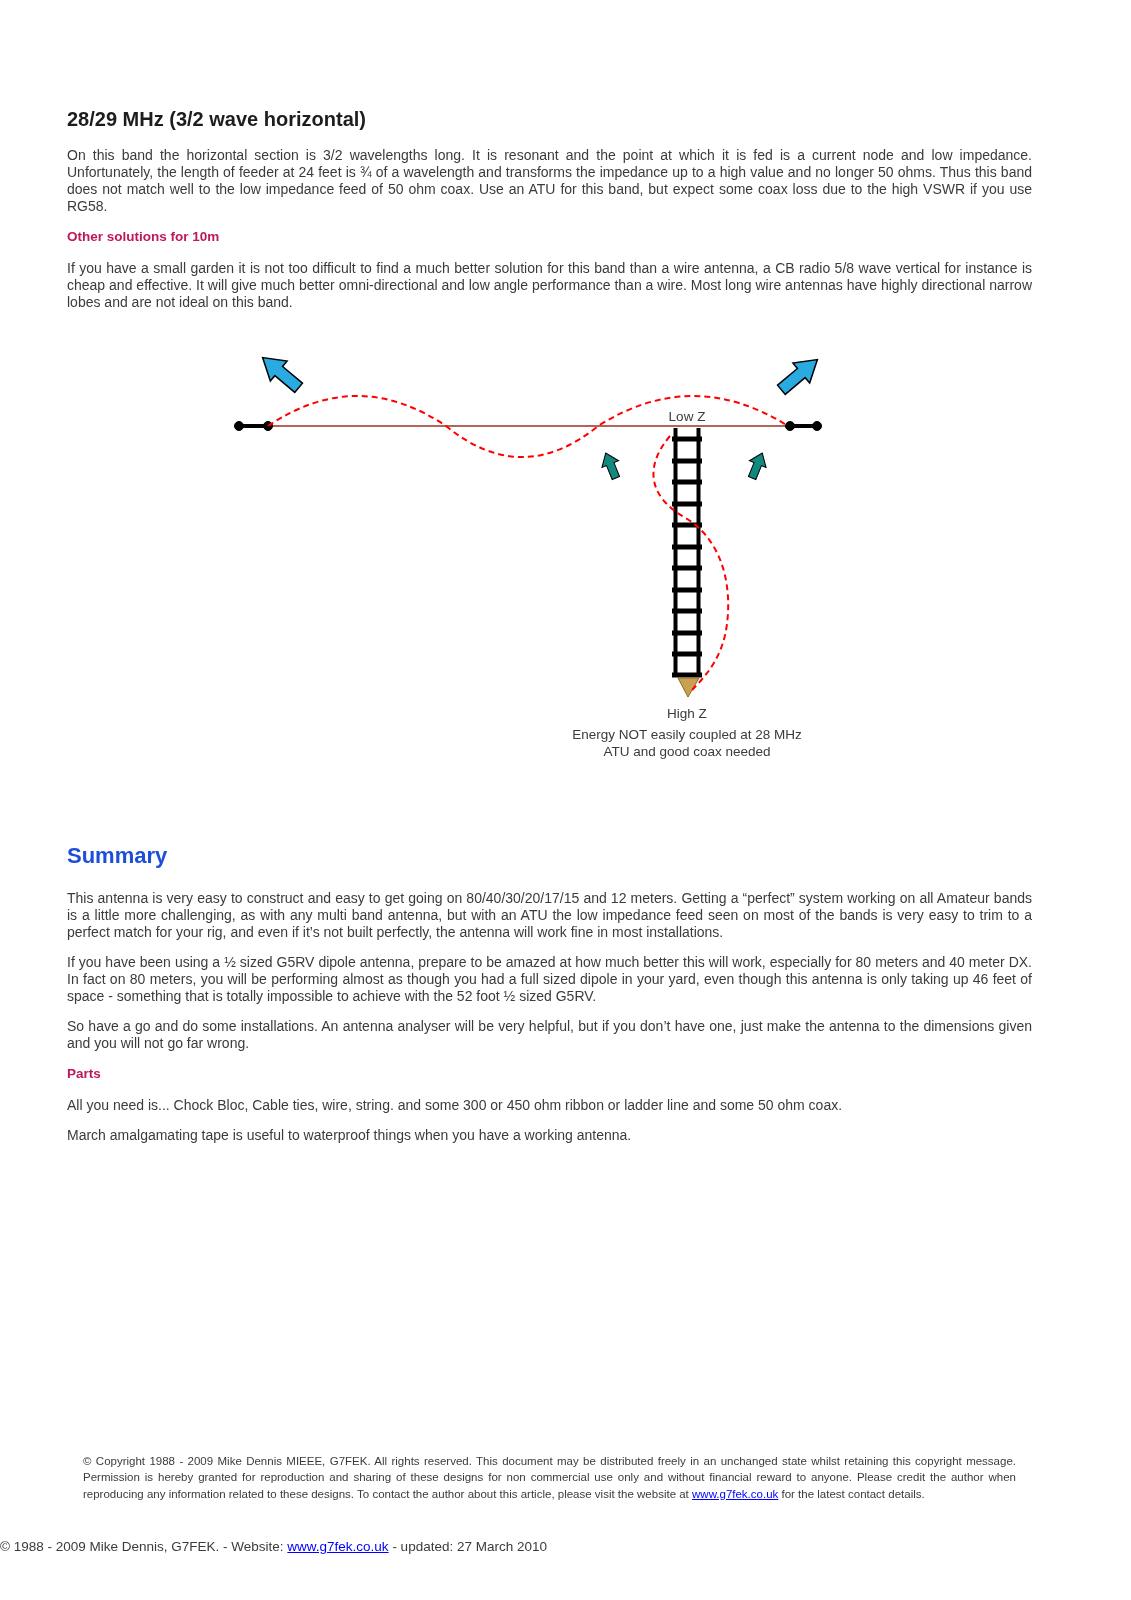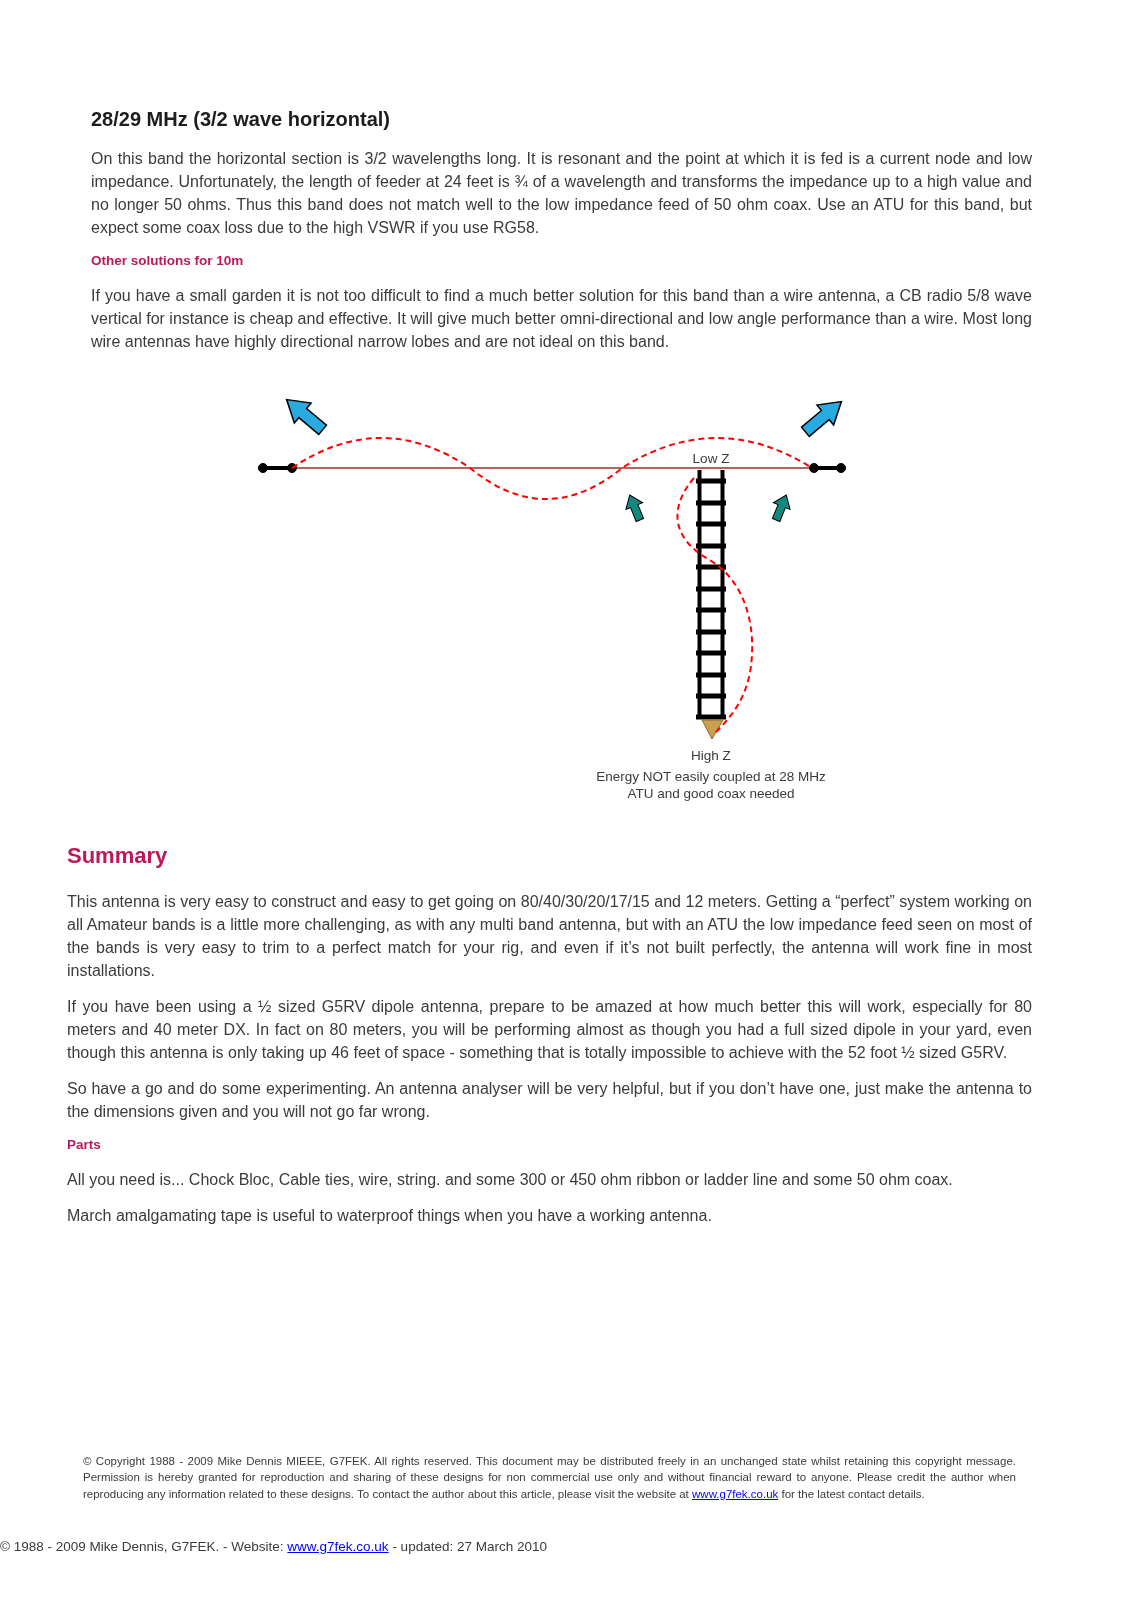--- a/index.html
+++ b/index.html
@@ -1,29 +1,29 @@
 <!DOCTYPE html>
 <html><head>
 <meta charset="utf-8">
 <style>
   * { box-sizing: border-box; }
   html, body { margin: 0; padding: 0; background: #ffffff; }
   .page {
     width: 1131px; height: 1600px; background: #ffffff; position: relative;
     margin: 0 auto; overflow: hidden;
-    font-family: "Liberation Sans", sans-serif; color: #3b3b3b; padding-left: 24px;
+    font-family: "Liberation Sans", sans-serif; color: #3b3b3b;
   }
   .top-section { padding: 107px 99px 0 67px; }
   h1.heading { font-size: 20px; line-height: 24px; margin: 0 0 16px; color: #1d1d1d; font-weight: bold; }
-  p.body { font-size: 16px; line-height: 23px; text-align: justify; margin: 0 0 13px; }
+  p.body { font-size: 14px; line-height: 17px; text-align: justify; margin: 0 0 13px; }
   h3.subheading { font-size: 13.5px; line-height: 17px; margin: 6px 0 15px; color: #be185d; font-weight: bold; }
   svg.diagram-svg { display: block; margin: 33px 0 0 0; }
   .dlabel { font-size: 13.5px; fill: #3b3b3b; }
   .summary-section { position: absolute; top: 843px; left: 67px; width: 965px; }
-  h2.heading2 { font-size: 22px; line-height: 26px; margin: 0 0 21px; color: #be185d; font-weight: bold; }
+  h2.heading2 { font-size: 22px; line-height: 26px; margin: 0 0 21px; color: #1d4ed8; font-weight: bold; }
   .bottom-section { position: absolute; top: 1437px; left: 67px; width: 965px; }
   p.copyright { font-size: 11.5px; line-height: 16.3px; text-align: justify; margin: 16px; }
   .page-footer { position: absolute; top: 1539px; left: 0; width: 1131px; font-size: 13.5px; margin: 0; }
   a.link { color: #0000ff; text-decoration: underline; cursor: pointer; }
 </style>
 </head>
 <body>
 
 <div class="page">
 
@@ -78,21 +78,21 @@
     <text x="687" y="77" text-anchor="middle" class="dlabel">Low Z</text>
     <text x="687" y="374" text-anchor="middle" class="dlabel">High Z</text>
     <text x="687" y="395" text-anchor="middle" class="dlabel">Energy NOT easily coupled at 28 MHz</text>
     <text x="687" y="412" text-anchor="middle" class="dlabel">ATU and good coax needed</text>
   </svg>
 
   <div class="summary-section">
     <h2 class="heading2">Summary</h2>
     <p class="body">This antenna is very easy to construct and easy to get going on 80/40/30/20/17/15 and 12 meters. Getting a “perfect” system working on all Amateur bands is a little more challenging, as with any multi band antenna, but with an ATU the low impedance feed seen on most of the bands is very easy to trim to a perfect match for your rig, and even if it’s not built perfectly, the antenna will work fine in most installations.</p>
     <p class="body">If you have been using a ½ sized G5RV dipole antenna, prepare to be amazed at how much better this will work, especially for 80 meters and 40 meter DX. In fact on 80 meters, you will be performing almost as though you had a full sized dipole in your yard, even though this antenna is only taking up 46 feet of space - something that is totally impossible to achieve with the 52 foot ½ sized G5RV.</p>
-    <p class="body">So have a go and do some experimenting. An antenna analyser will be very helpful, but if you don’t have one, just make the antenna to the dimensions given and you will not go far wrong.</p>
+    <p class="body">So have a go and do some installations. An antenna analyser will be very helpful, but if you don’t have one, just make the antenna to the dimensions given and you will not go far wrong.</p>
     <h3 class="subheading">Parts</h3>
     <p class="body">All you need is... Chock Bloc, Cable ties, wire, string. and some 300 or 450 ohm ribbon or ladder line and some 50 ohm coax.</p>
     <p class="body">March amalgamating tape is useful to waterproof things when you have a working antenna.</p>
   </div>
 
   <div class="bottom-section">
     <p class="copyright"><span>© Copyright 1988 - 2009 Mike Dennis MIEEE, G7FEK. All rights reserved. This document may be distributed freely in an unchanged state whilst retaining this copyright message. Permission is hereby granted for reproduction and sharing of these designs for non commercial use only and without financial reward to anyone. Please credit the author when reproducing any information related to these designs. To contact the author about this article, please visit the website at </span><a href="#" class="link">www.g7fek.co.uk</a><span>  for the latest contact details.</span></p>
   </div>
 
   <p class="page-footer"><span>© 1988 - 2009 Mike Dennis, G7FEK. - Website: </span><a href="#" class="link">www.g7fek.co.uk</a><span> - updated: 27 March 2010</span></p>

